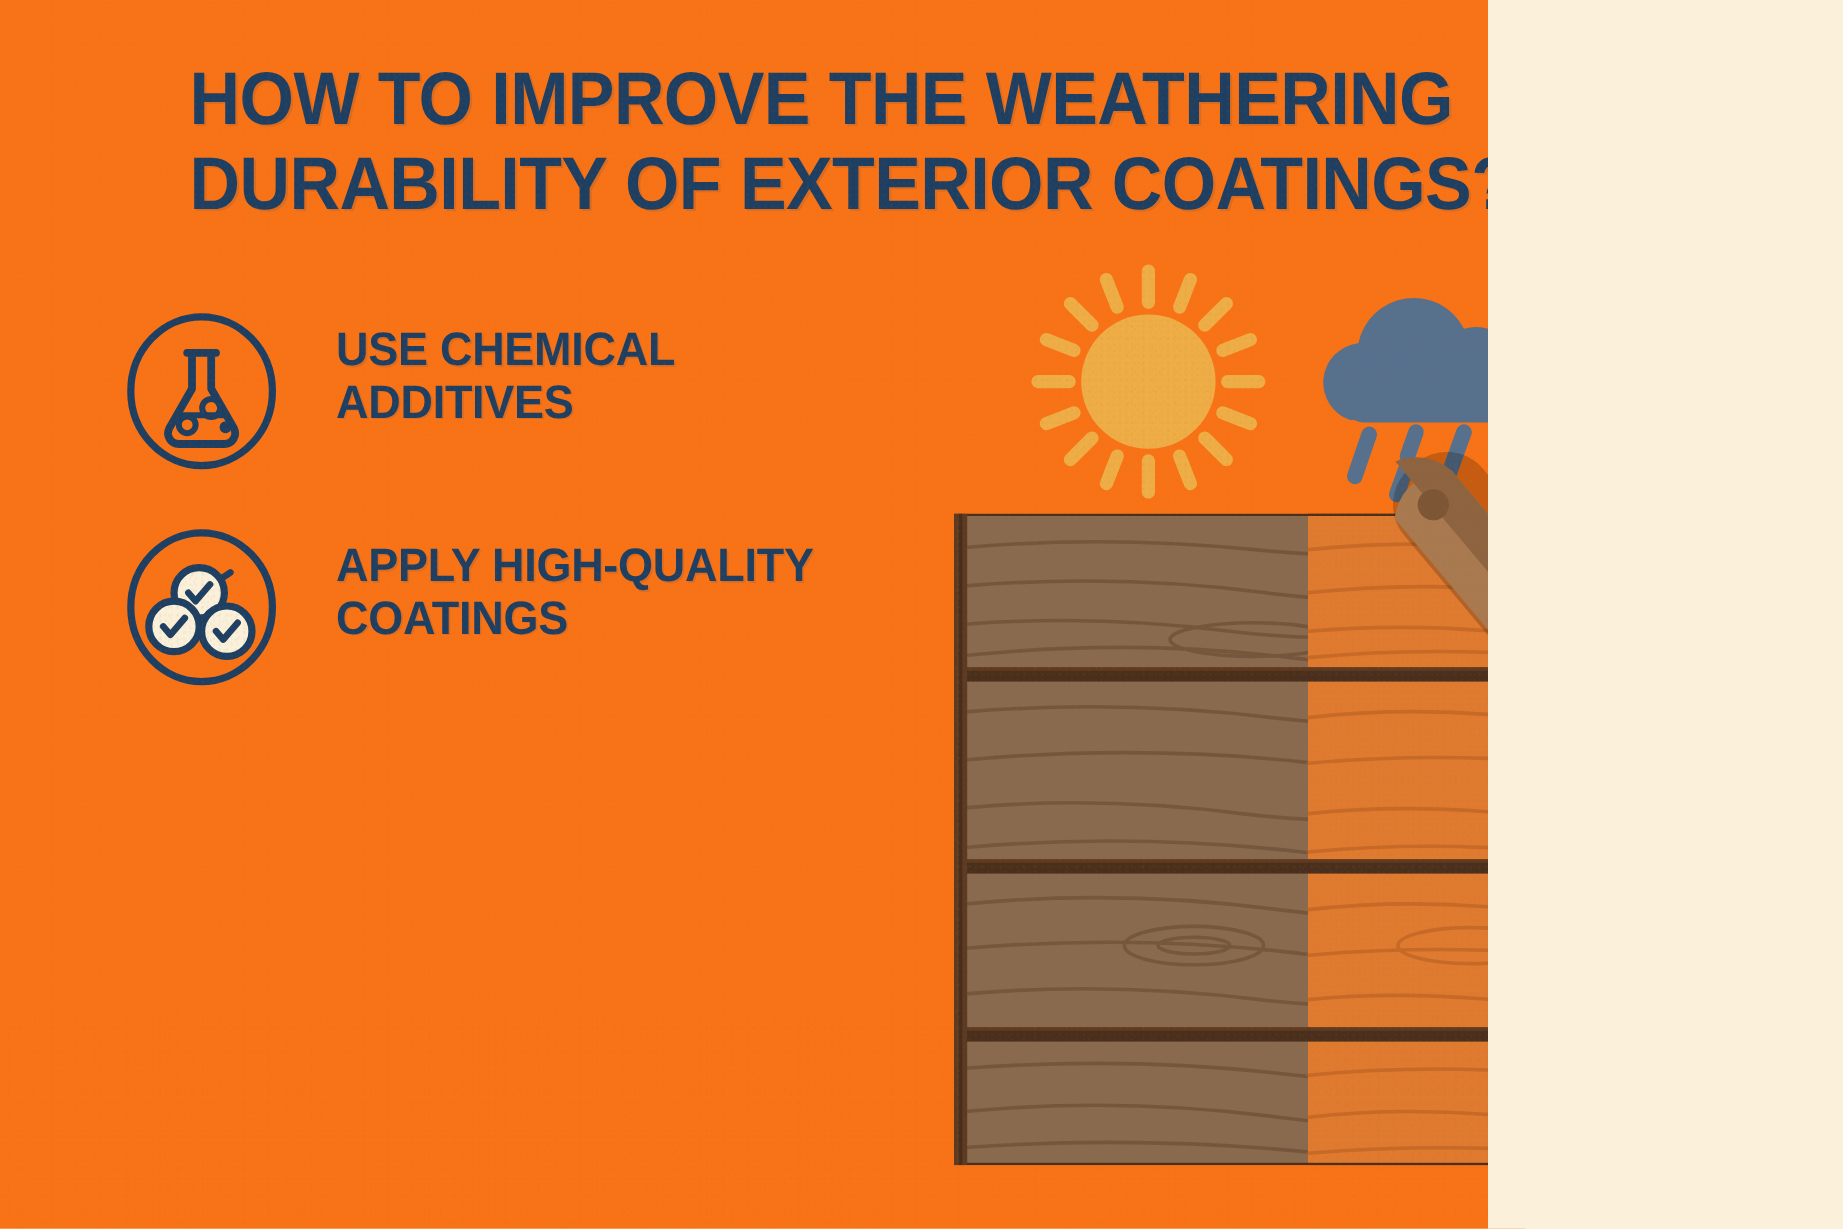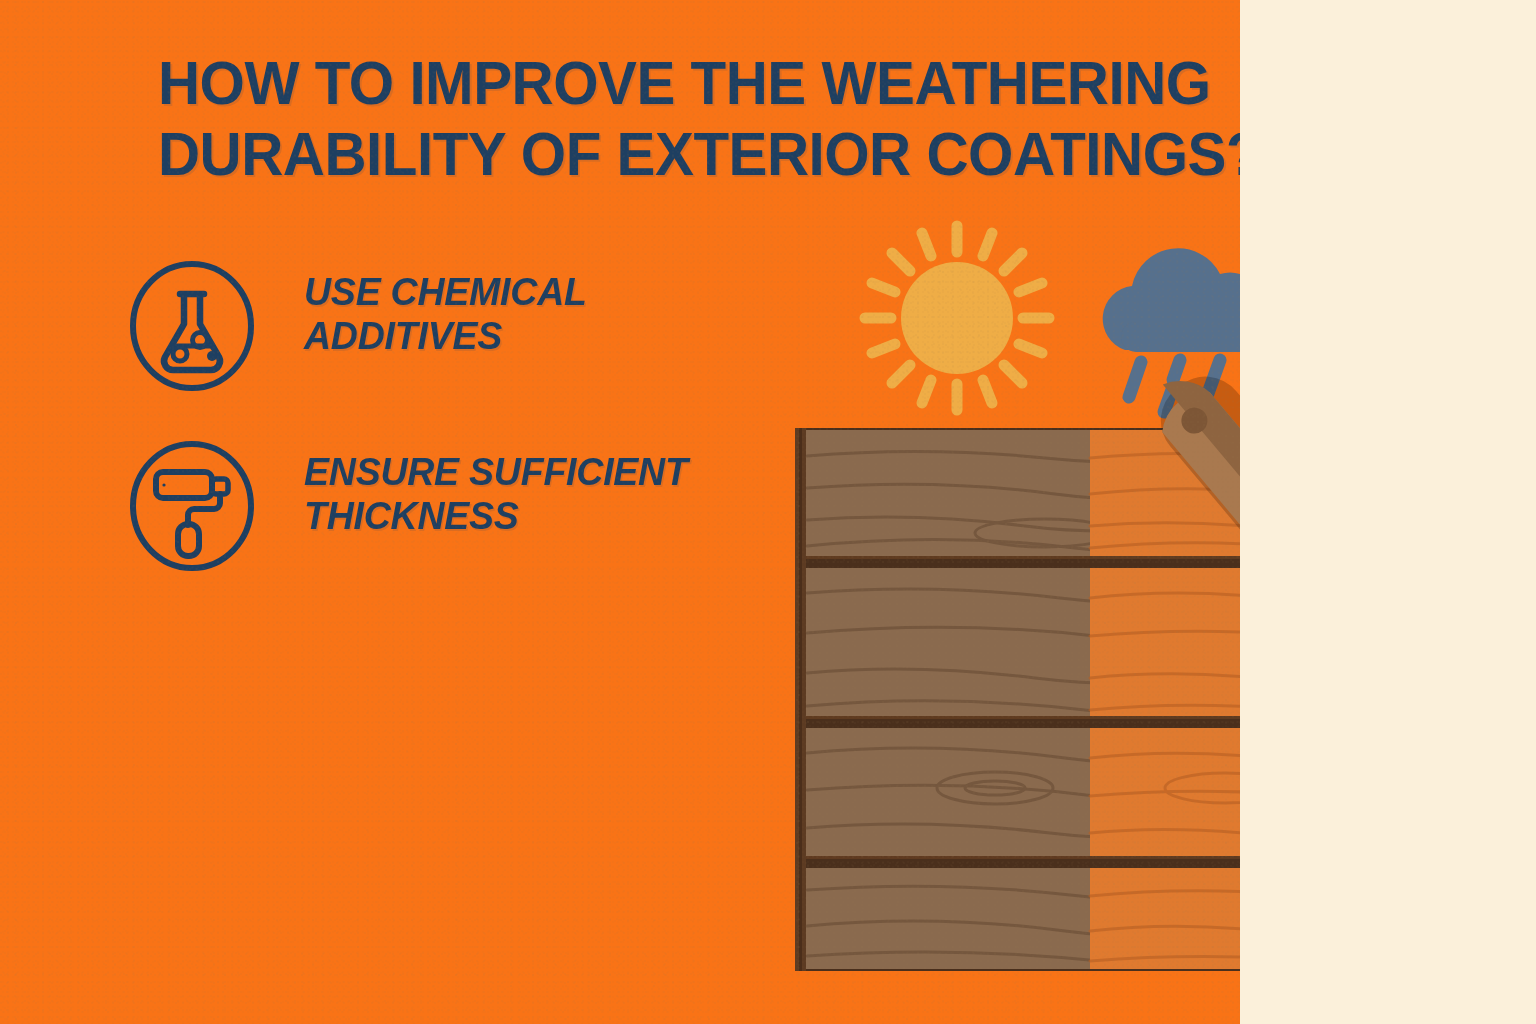--- a/index.html
+++ b/index.html
@@ -50,24 +50,23 @@
     letter-spacing: -0.5px;
     text-transform: uppercase;
     transform: scaleX(0.94);
     transform-origin: left top;
     text-shadow: 2px 2px 0 rgba(30,63,97,.13);
   }
 
   
   #list {
     position: absolute;
-    left: 128px;
+    left: 104px;
     top: 258px;
     width: 680px;
-    font-style: italic;
   }
   .item {
     position: relative;
     height: 180px;
     display: flex;
     align-items: flex-start;
   }
   .item .badge {
     flex: 0 0 auto;
     width: 128px;
@@ -126,34 +125,36 @@
           <path d="M52 34 h24 M56 34 v30 L37 97 a9 9 0 0 0 8 13 h38 a9 9 0 0 0 8 -13 L72 64 V34" fill="none" stroke="#1e3f61" stroke-width="6.5" stroke-linejoin="round" stroke-linecap="round"></path>
           <path d="M45 86 h38" fill="none" stroke="#1e3f61" stroke-width="5"></path>
           <circle cx="72" cy="80" r="7.5" fill="none" stroke="#1e3f61" stroke-width="5"></circle>
           <circle cx="52" cy="94" r="7" fill="none" stroke="#1e3f61" stroke-width="5"></circle>
           <circle cx="84" cy="96" r="5" fill="#1e3f61"></circle>
         </svg>
       </div>
       <div class="label">USE CHEMICAL ADDITIVES</div>
     </div>
 
-
     <div class="item">
       <div class="badge">
         <svg viewBox="0 0 128 132" width="128" height="132">
           <ellipse cx="64" cy="66" rx="59" ry="62" fill="none" stroke="#1e3f61" stroke-width="6"></ellipse>
-          <rect x="28" y="32" width="56" height="26" rx="7" fill="none" stroke="#1e3f61" stroke-width="6"></rect>
-          <rect x="84" y="39" width="16" height="15" rx="4" fill="none" stroke="#1e3f61" stroke-width="5.5"></rect>
-          <path d="M92 54 v9 a6 6 0 0 1 -6 6 H66 a6 6 0 0 0 -6 6 v10" fill="none" stroke="#1e3f61" stroke-width="6" stroke-linecap="round" stroke-linejoin="round"></path>
-          <rect x="50" y="84" width="21" height="32" rx="10" fill="none" stroke="#1e3f61" stroke-width="6"></rect>
-          <circle cx="36" cy="45" r="1.6" fill="#1e3f61"></circle>
+          <path d="M76 45 l12 -8" stroke="#1e3f61" stroke-width="5.5" stroke-linecap="round" fill="none"></path>
+          <circle cx="62" cy="54" r="21" fill="#fbf0da" stroke="#1e3f61" stroke-width="6"></circle>
+          <path d="M53 54 l6 7 l12 -14" fill="none" stroke="#1e3f61" stroke-width="5.5" stroke-linecap="round" stroke-linejoin="round"></path>
+          <circle cx="41" cy="82" r="21" fill="#fbf0da" stroke="#1e3f61" stroke-width="6"></circle>
+          <path d="M32 82 l6 7 l12 -14" fill="none" stroke="#1e3f61" stroke-width="5.5" stroke-linecap="round" stroke-linejoin="round"></path>
+          <circle cx="85" cy="86" r="21" fill="#fbf0da" stroke="#1e3f61" stroke-width="6"></circle>
+          <path d="M76 86 l6 7 l12 -14" fill="none" stroke="#1e3f61" stroke-width="5.5" stroke-linecap="round" stroke-linejoin="round"></path>
         </svg>
       </div>
-      <div class="label">ENSURE SUFFICIENT THICKNESS</div>
+      <div class="label">APPLY HIGH-QUALITY COATINGS</div>
     </div>
+
 
 
   </div>
 
   <div id="sun">
     <svg viewBox="0 0 210 200" width="210" height="200">
       <g stroke="#efad46" stroke-width="11" stroke-linecap="round">
         <line x1="105" y1="8" x2="105" y2="34"></line>
         <line x1="105" y1="166" x2="105" y2="192"></line>
         <line x1="13" y1="100" x2="39" y2="100"></line>

